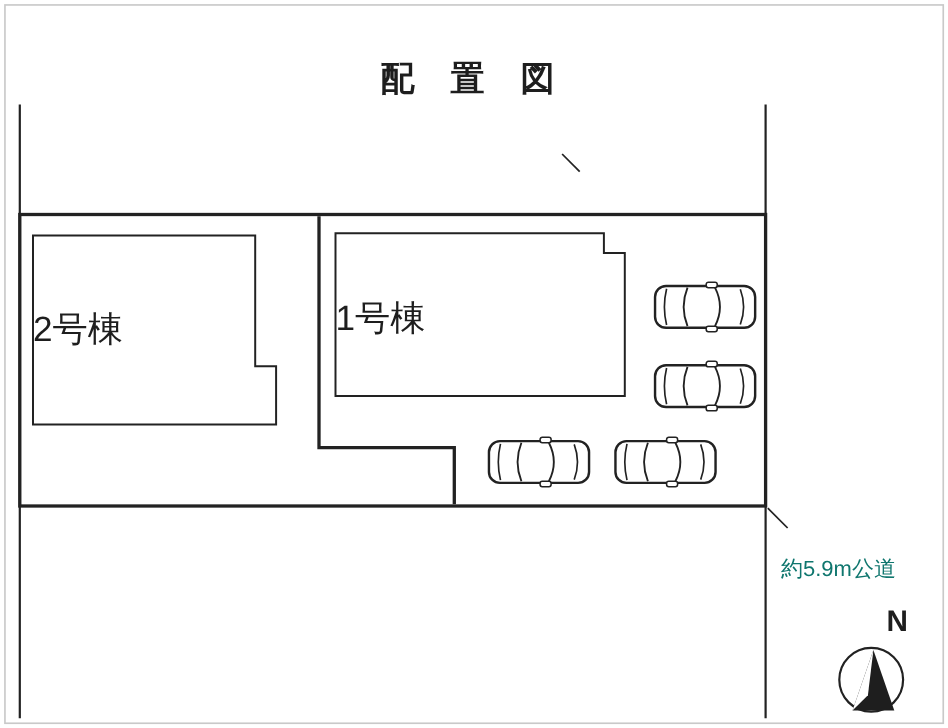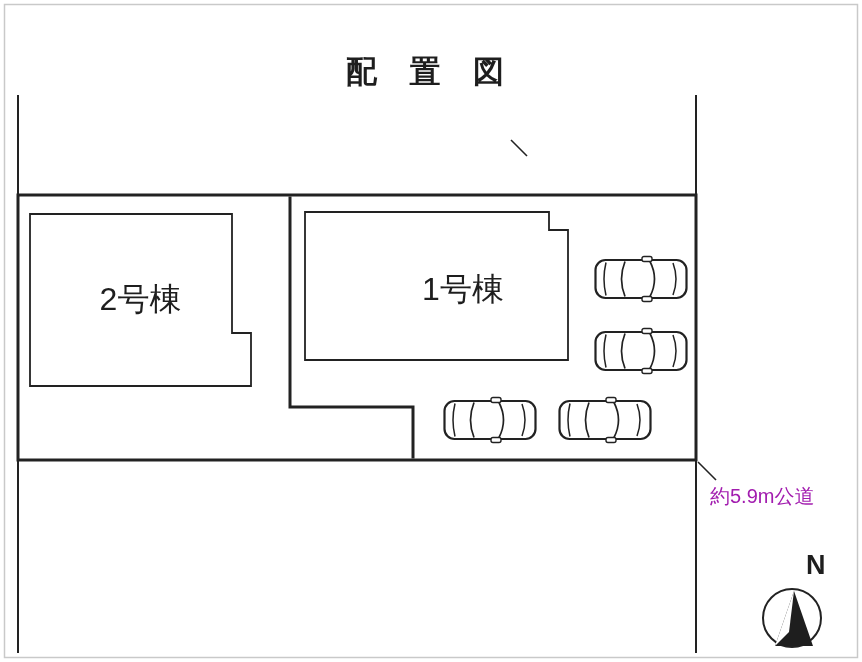--- a/index.html
+++ b/index.html
@@ -28,31 +28,30 @@
     font-weight: 700;
     letter-spacing: 12px;
     color: #1e1e1e;
     white-space: nowrap;
     margin-top: 31px;
   }
   .bldg-label {
     position: absolute;
     font-size: 32px;
     font-weight: 500;
-    text-align: center;
     color: #1e1e1e;
     white-space: nowrap;
   }
   .bldg-label.b2 { left: 30px;  top: 278px; width: 221px; }
   .bldg-label.b1 { left: 305px; top: 268px; width: 316px; }
   .road-label {
     position: absolute;
-    left: 710px; top: 483px;
+    left: 710px; top: 504px;
     font-size: 20px;
-    color: #a21caf;
+    color: #0f766e;
     white-space: nowrap;
   }
   .north-label {
     position: absolute;
     left: 806px; top: 550px;
     font-size: 27px;
     font-weight: 700;
     color: #1e1e1e;
   }
 </style>

